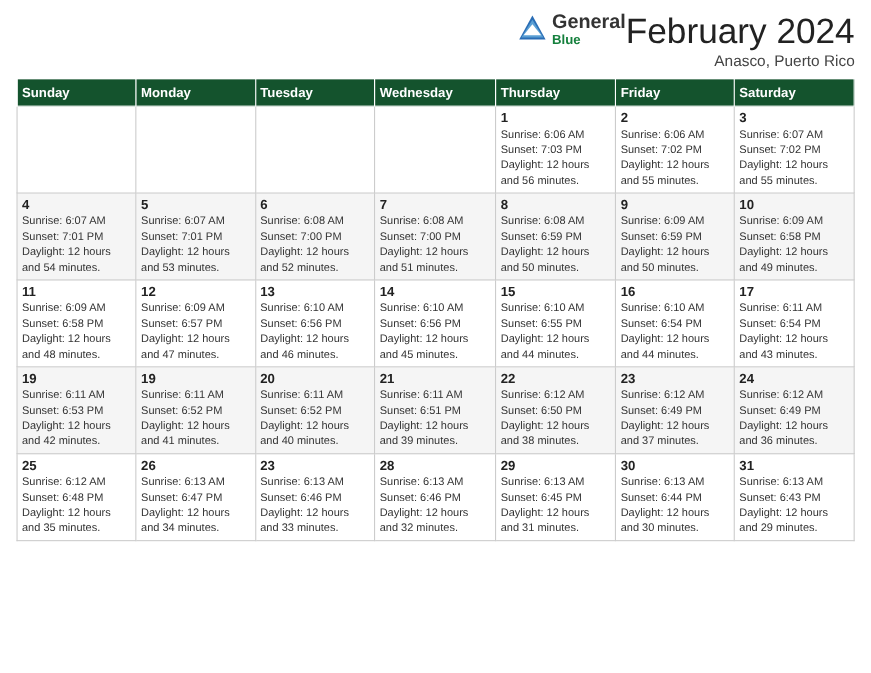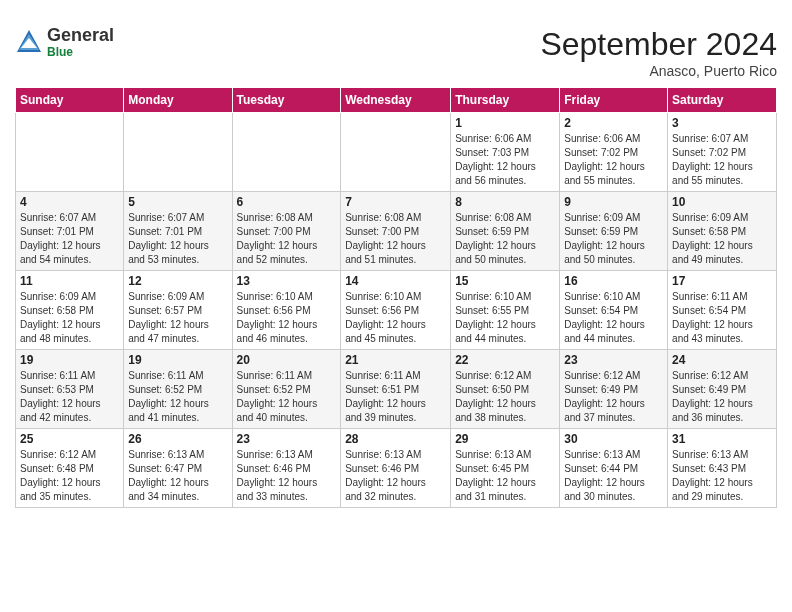--- a/index.html
+++ b/index.html
@@ -11,24 +11,23 @@
       padding: 0;
     }
     .page {
       width: 792px;
       min-height: 612px;
       background: #fff;
       padding: 10px 15px 10px 15px;
     }
     .header {
       display: flex;
-      justify-content: space-between;
+      justify-content: flex-end;
       align-items: flex-start;
       margin-bottom: 8px;
-      margin-top: 16px;
     }
     .logo {
       display: flex;
       align-items: center;
     }
     .logo-text {
       display: flex;
       flex-direction: column;
       line-height: 1.1;
     }
@@ -58,21 +57,21 @@
     .location {
       font-size: 14px;
       color: #444;
     }
     .calendar {
       width: 100%;
       border-collapse: collapse;
       font-size: 11px;
     }
     .calendar thead tr th {
-      background: #be185d;
+      background: #14532d;
       color: #fff;
       padding: 5px 4px;
       font-size: 12px;
       font-weight: bold;
       text-align: left;
       border: 1px solid #fff;
     }
     .calendar tbody tr td {
       border: 1px solid #ccc;
       vertical-align: top;
@@ -110,21 +109,21 @@
         <polygon points="14,2 26,24 2,24" fill="#2a6db5"></polygon>
         <polygon points="14,6 24,22 4,22" fill="#5a9fd4"></polygon>
         <polygon points="14,10 22,20 6,20" fill="#fff"></polygon>
       </svg>
       <div class="logo-text">
         <span class="logo-general">General</span>
         <span class="logo-blue">Blue</span>
       </div>
     </div>
     <div class="title-block">
-      <div class="month-year">September 2024</div>
+      <div class="month-year">February 2024</div>
       <div class="location">Anasco, Puerto Rico</div>
     </div>
   </div>
 
   <table class="calendar">
     <thead>
       <tr>
       <th>Sunday</th>
           <th>Monday</th>
           <th>Tuesday</th>

